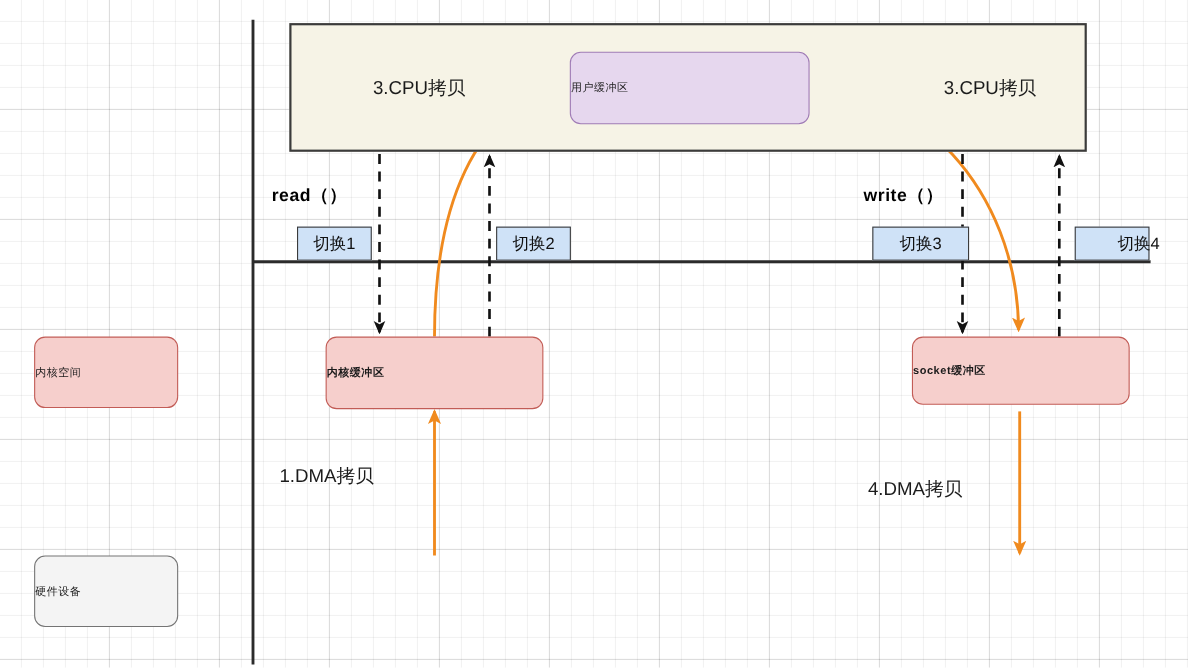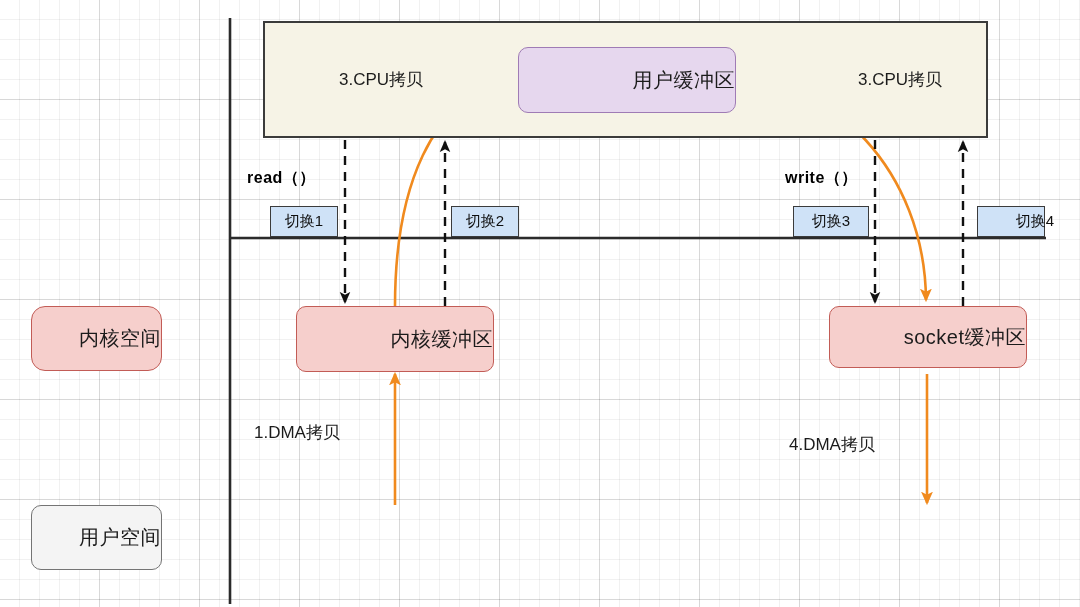--- a/index.html
+++ b/index.html
@@ -37,52 +37,53 @@
     height: 607px;
     pointer-events: none;
   }
 
   
   .node {
     position: absolute;
     box-sizing: border-box;
     display: flex;
     align-items: center;
-    justify-content: flex-end;
-    font-size: 20px;
+    justify-content: flex-start;
+    font-size: 10px;
     color: #1b1b1b;
     letter-spacing: .5px;
     white-space: nowrap;
   }
 
   .legend-box {
     border-radius: 10px;
     border-width: 1.6px;
     border-style: solid;
   }
   .legend-user   { background: #e6d7ee; border-color: #9f7bb5; }
-  .legend-kernel { background: #f6cfcc; border-color: #c25c56; border-radius: 14px; }
+  .legend-kernel { background: #f6cfcc; border-color: #c25c56; }
   .legend-hw     { background: #f4f4f4; border-color: #747474; }
 
   .band {
     position: absolute;
     box-sizing: border-box;
     background: #f6f3e6;
     border: 2px solid #3b3b3b;
   }
 
   .buf-user {
     background: #e6d7ee;
     border: 1.6px solid #9f7bb5;
     border-radius: 10px;
   }
   .buf-kernel {
     background: #f6cfcc;
     border: 1.6px solid #c25c56;
     border-radius: 10px;
+    font-weight: bold;
   }
   .buf-hw {
     background: #f4f4f4;
     border: 1.6px solid #747474;
     border-radius: 10px;
   }
 
   .switch-box {
     position: absolute;
     box-sizing: border-box;
@@ -148,21 +149,21 @@
   </svg>
 
   <div class="band" style="left:263px; top:21px; width:725px; height:117px;"></div>
 
 
   <div class="node legend-box legend-kernel" style="left:31px; top:306px; width:131px; height:65px;">
     <span>内核空间</span>
   </div>
 
   <div class="node legend-box legend-hw" style="left:31px; top:505px; width:131px; height:65px;">
-    <span>用户空间</span>
+    <span>硬件设备</span>
   </div>
 
   <div class="node buf-user" style="left:518px; top:47px; width:218px; height:66px;">
     <span>用户缓冲区</span>
   </div>
 
   <div class="node buf-kernel" style="left:296px; top:306px; width:198px; height:66px;">
     <span>内核缓冲区</span>
   </div>
 
@@ -177,21 +178,21 @@
   <div class="call-label" style="left:785px; top:168px;">write（）</div>
 
   <div class="switch-box" style="left:270px; top:206px; width:68px; height:31px;">
     <span>切换1</span>
   </div>
 
   <div class="switch-box" style="left:451px; top:206px; width:68px; height:31px;">
     <span>切换2</span>
   </div>
 
-  <div class="switch-box" style="left:793px; top:206px; width:76px; height:31px;">
+  <div class="switch-box" style="left:793px; top:206px; width:88px; height:31px;">
     <span>切换3</span>
   </div>
 
   <div class="switch-box" style="left:977px; top:206px; width:68px; height:31px;padding-left:48px;">
     <span>切换4</span>
   </div>
 
   <div class="plain-label" style="left:254px; top:421px;">1.DMA拷贝</div>
 
   <div class="plain-label" style="left:339px; top:68px;">3.CPU拷贝</div>

